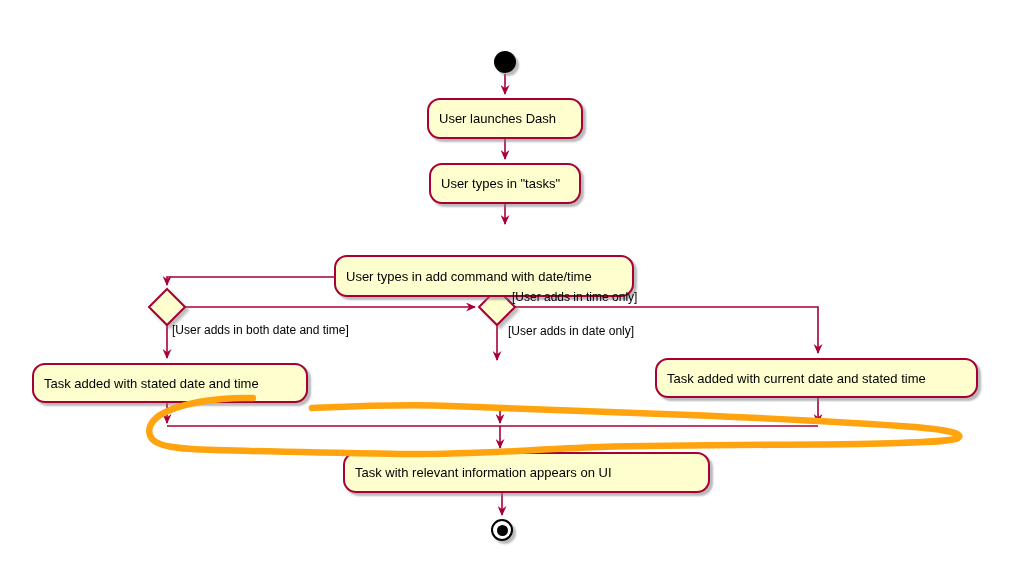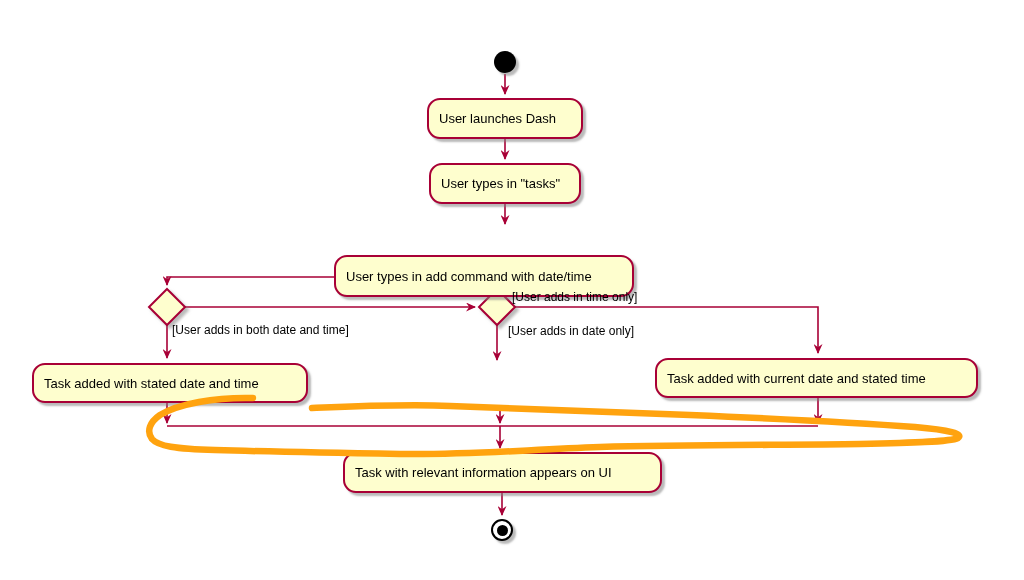--- a/index.html
+++ b/index.html
@@ -117,21 +117,21 @@
 
   <div class="activity" style="left:32px; top:363px; width:276px; height:40px;">
     <span>Task added with stated date and time</span>
   </div>
 
 
   <div class="activity" style="left:655px; top:358px; width:323px; height:40px;">
     <span>Task added with current date and stated time</span>
   </div>
 
-  <div class="activity" style="left:343px; top:452px; width:319px; height:41px;">
+  <div class="activity" style="left:343px; top:452px; width:367px; height:41px;">
     <span>Task with relevant information appears on UI</span>
   </div>
 
   <div class="end-node">
     <div class="dot"></div>
   </div>
 
   <svg class="annotation-layer" width="1024" height="580" viewBox="0 0 1024 580">
     <path d="M 253 398
              C 215 397, 178 404, 160 415

